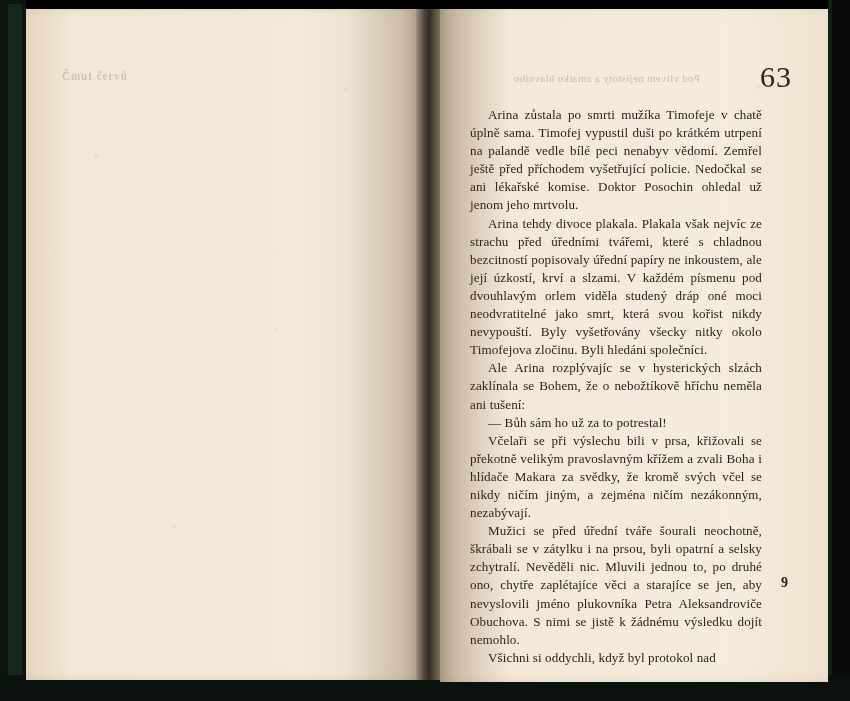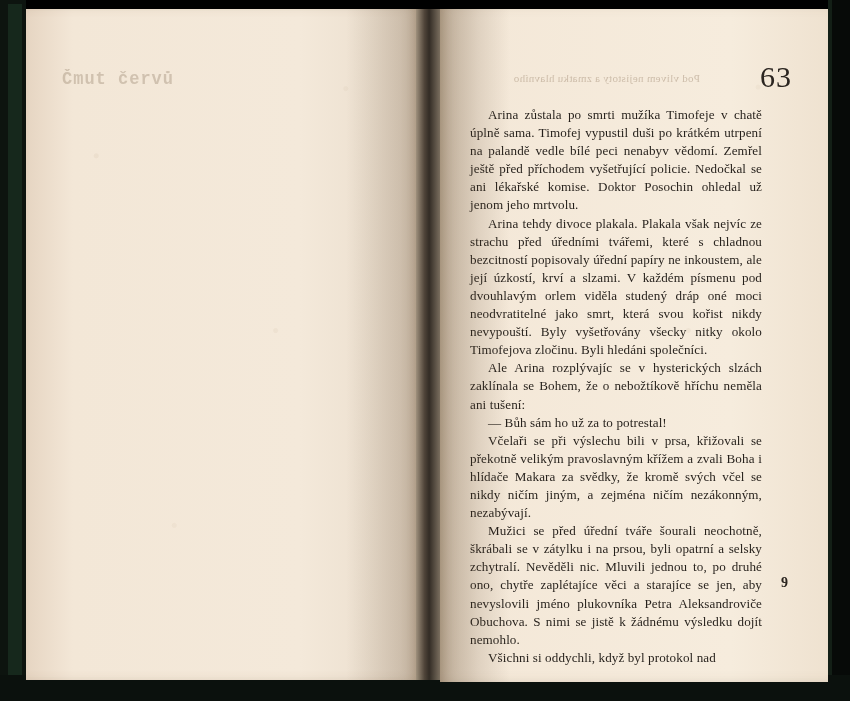--- a/index.html
+++ b/index.html
@@ -85,22 +85,22 @@
       radial-gradient(circle at 64% 48%, rgba(160,130,95,0.07) 0 2px, transparent 3px),
       radial-gradient(circle at 38% 77%, rgba(160,130,95,0.06) 0 2px, transparent 3px),
       radial-gradient(circle at 82% 12%, rgba(160,130,95,0.06) 0 2px, transparent 3px);
   }
 
   
   .ghost-title {
     position: absolute;
     left: 62px;
     top: 70px;
-    font-family: Liberation Mono, monospace;
-    font-size: 17px;
+    font-family: Liberation Serif, serif;
+    font-size: 11px;
     font-weight: bold;
     letter-spacing: 1px;
     color: rgba(120, 96, 72, 0.28);
     transform: scaleY(1.05);
   }
 
   
   .bleed-head {
     position: absolute;
     left: 470px;

